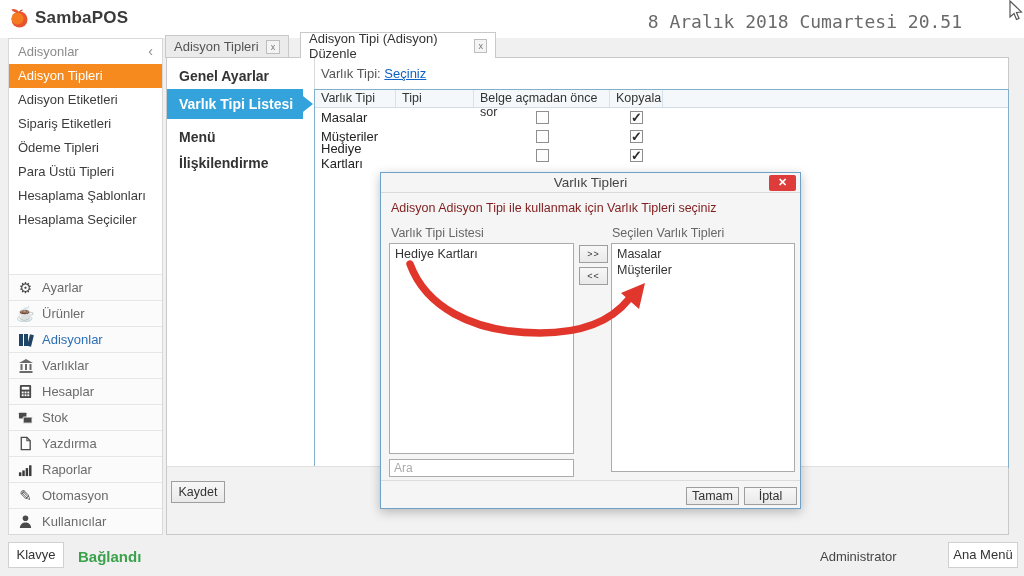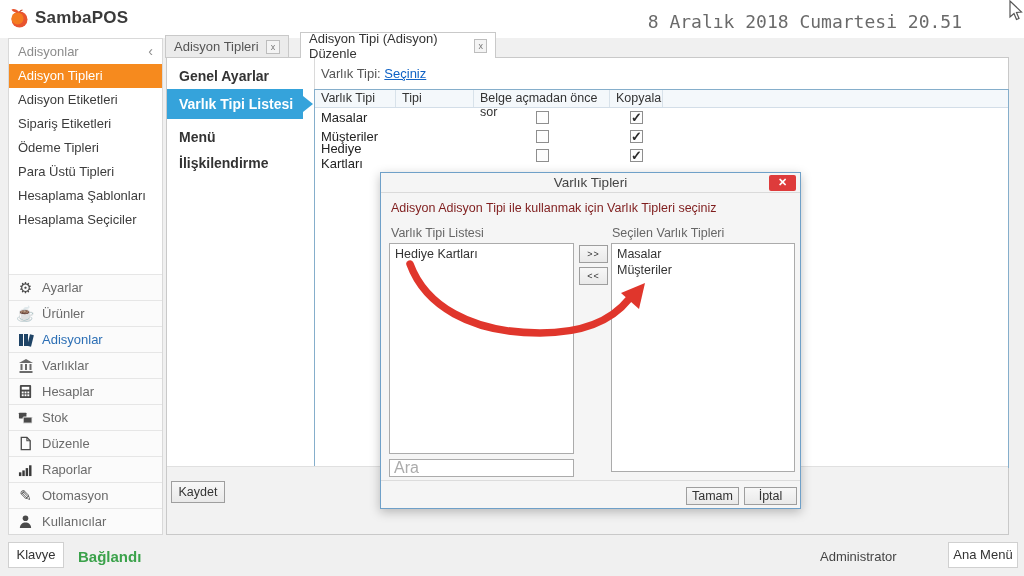--- a/index.html
+++ b/index.html
@@ -67,21 +67,21 @@
   .dlg-close { position:absolute; right:4px; top:2px; width:27px; height:16px; background:#DE3B3B; color:#FFF; font-size:11px; font-weight:bold; line-height:15px; text-align:center; border-radius:2px; cursor:pointer; }
   .dlg-desc { position:absolute; left:10px; top:28px; font-size:12.5px; color:#7f1d1d; }
   .dlg-lbl { position:absolute; top:53px; font-size:12.5px; color:#666; }
   .lbl-left { left:10px; } .lbl-right { left:231px; }
   .listbox { position:absolute; background:#FFF; border:1px solid #ABABAB; font-size:12.5px; color:#333; padding:2px 0; }
   .lb-left { left:8px; top:70px; width:185px; height:211px; }
   .lb-right { left:230px; top:70px; width:184px; height:229px; }
   .lb-item { padding:1px 5px; }
   .xfer { position:absolute; left:198px; width:29px; height:18px; font-size:9px; letter-spacing:1px; line-height:16px; }
   .xf-r { top:72px; } .xf-l { top:94px; }
-  .ara { position:absolute; left:8px; top:286px; width:185px; height:18px; border:1px solid #ABABAB; font-size:16px; padding:0 4px; font-family:inherit; color:#333; }
+  .ara { position:absolute; left:8px; top:286px; width:185px; height:18px; border:1px solid #ABABAB; font-size:12px; padding:0 4px; font-family:inherit; color:#333; }
   .ara::placeholder { color:#ABABAB; }
   .dlg-foot { position:absolute; left:0; right:0; top:307px; bottom:0; border-top:1px solid #DCDCDC; }
   .ok-btn { position:absolute; left:305px; top:6px; width:53px; height:18px; }
   .cancel-btn { position:absolute; left:363px; top:6px; width:53px; height:18px; }
 
   
   .arrow-svg { position:absolute; left:395px; top:255px; z-index:6; pointer-events:none; }
   .cursor-svg { position:absolute; left:1006px; top:0px; z-index:10; pointer-events:none; }
 
   
@@ -186,21 +186,21 @@
         </span>
         <span>Stok</span>
       </div>
       <div class="sb-module">
         <span class="micon">
           <svg width="15" height="15" viewBox="0 0 16 16">
               <path d="M3.5 1.5 h6 l3.5 3.5 v9.5 h-9.5 z" fill="none" stroke="#4A4A4A" stroke-width="1.4"></path>
               <path d="M9.5 1.5 v3.5 h3.5" fill="none" stroke="#4A4A4A" stroke-width="1.2"></path>
             </svg>
         </span>
-        <span>Düzenle</span>
+        <span>Yazdırma</span>
       </div>
       <div class="sb-module">
         <span class="micon">
           <svg width="15" height="15" viewBox="0 0 16 16">
               <g fill="#3A3A3A">
                 <rect x="1" y="11" width="2.6" height="4"></rect>
                 <rect x="4.6" y="9" width="2.6" height="6"></rect>
                 <rect x="8.2" y="6.5" width="2.6" height="8.5"></rect>
                 <rect x="11.8" y="3.5" width="2.6" height="11.5"></rect>
               </g>

